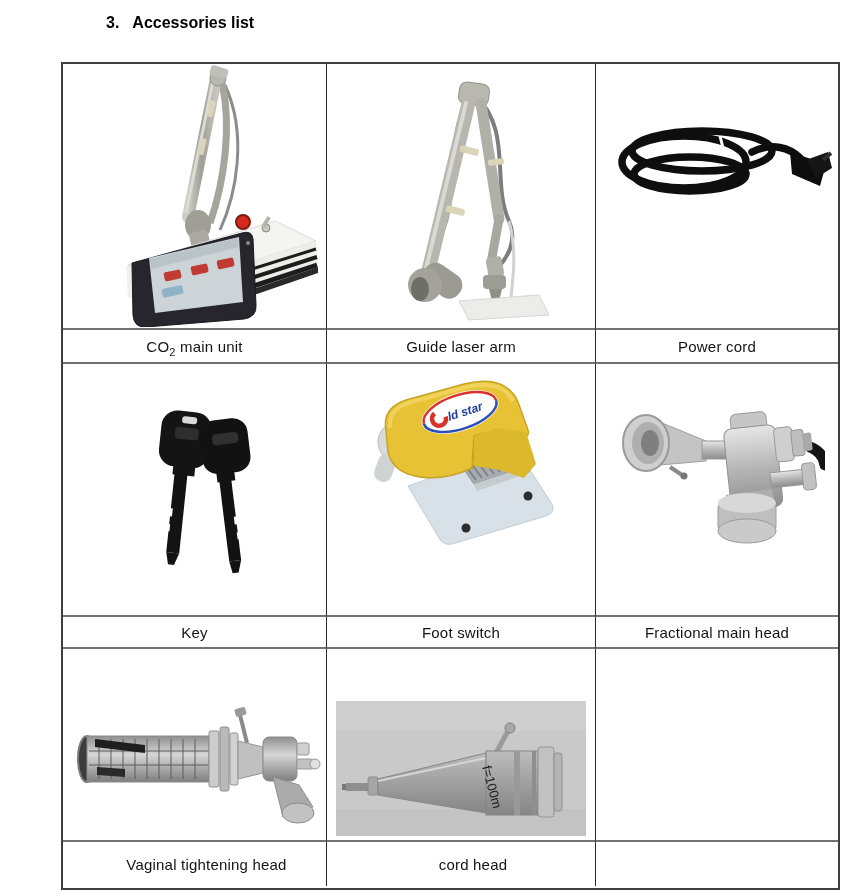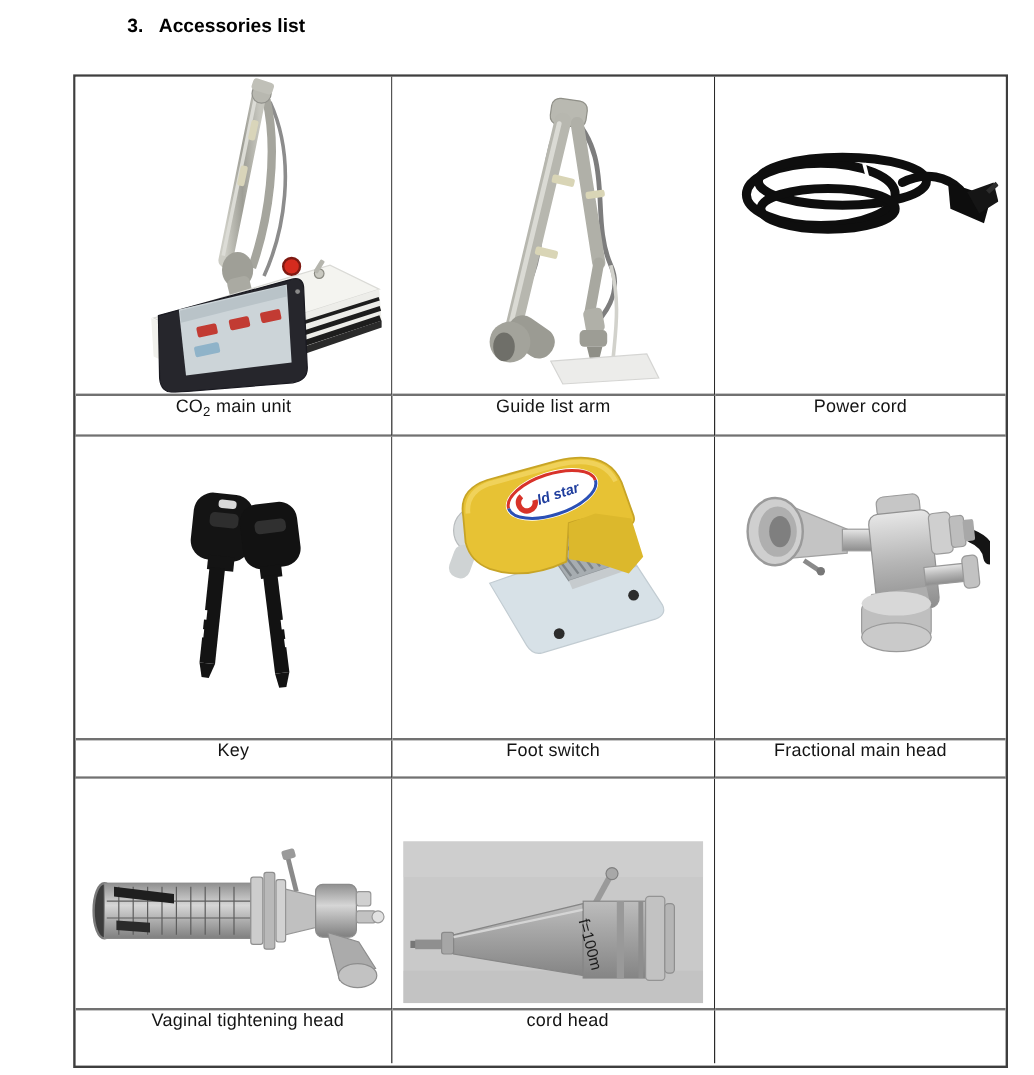--- a/index.html
+++ b/index.html
@@ -8,21 +8,21 @@
   .heading{position:absolute;left:66px;top:14px;font-size:16px;font-weight:700;color:#000;margin-left:40px;}
   .heading .num{display:inline-block;margin-right:13px;}
   .acc-table{position:absolute;left:61px;top:62px;width:779px;height:828px;
              box-sizing:border-box;border:2px solid #3e3e3e;display:grid;
              grid-template-columns:264px 269px 242px;
              grid-template-rows:266px 34px 253px 32px 193px 44px;}
   .cell{border-right:1px solid #2a2a2a;border-bottom:2px solid #717171;overflow:hidden;}
   .cell.c3{border-right:none;}
   .cell.b0{border-bottom:none;padding-left:24px;}
   .cell.img{display:flex;justify-content:center;align-items:flex-start;background:#fff;}
-  .cell.lbl{display:flex;justify-content:center;
+  .cell.lbl{display:flex;justify-content:center;align-items:center;
             font-size:15px;color:#141414;letter-spacing:.2px;}
   .cell.lbl sub{font-size:11px;line-height:0;}
   .mt-center{align-self:center;}
   .mt-cord{margin-top:26px;}
   .mt-keys{margin-top:26px;}
   .mt-foot{margin-top:4px;}
   .mt-frac{margin-top:11px;}
   .mt-vag{margin-top:40px;}
   .mt-pulse{margin-top:52px;}
 </style>
@@ -124,21 +124,21 @@
         <polygon points="188,62 224,74 218,96 190,84" fill="#0d0d0d"></polygon>
         <polygon points="204,70 226,62 230,78 214,88" fill="#151515"></polygon>
         <line x1="221" y1="70" x2="229" y2="63" stroke="#2e2e2e" stroke-width="4"></line>
       </svg>
     </div>
 
     <div class="cell lbl c1">
       <span><span>CO</span><sub>2</sub><span> main unit</span></span>
     </div>
     <div class="cell lbl c2">
-      <span>Guide list arm</span>
+      <span>Guide laser arm</span>
     </div>
     <div class="cell lbl c3">
       <span>Power cord</span>
     </div>
 
     <div class="cell img c1">
       <svg class="mt-keys" width="150" height="215" viewBox="0 0 150 215">
         <g transform="rotate(6 70 70)">
           <rect x="38" y="22" width="50" height="56" rx="16" fill="#141414"></rect>
           <rect x="58" y="27" width="15" height="7" rx="3" fill="#d9d9d9"></rect>

